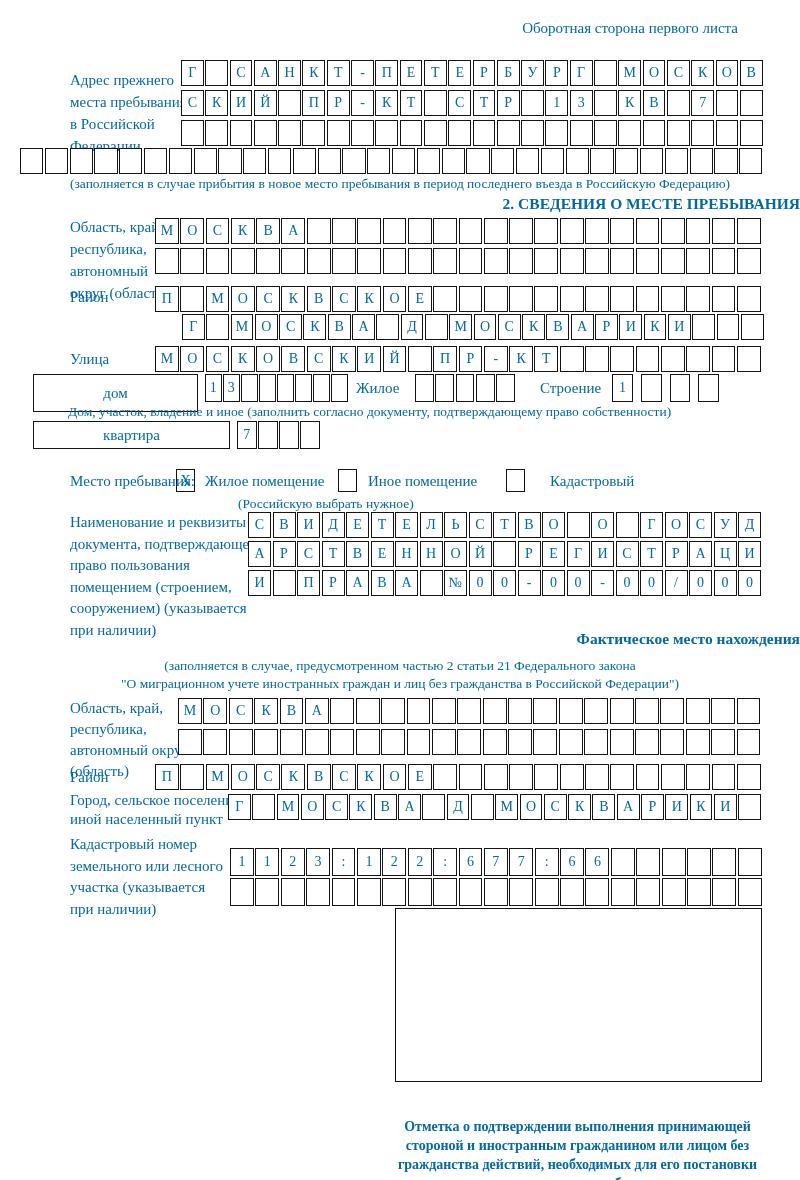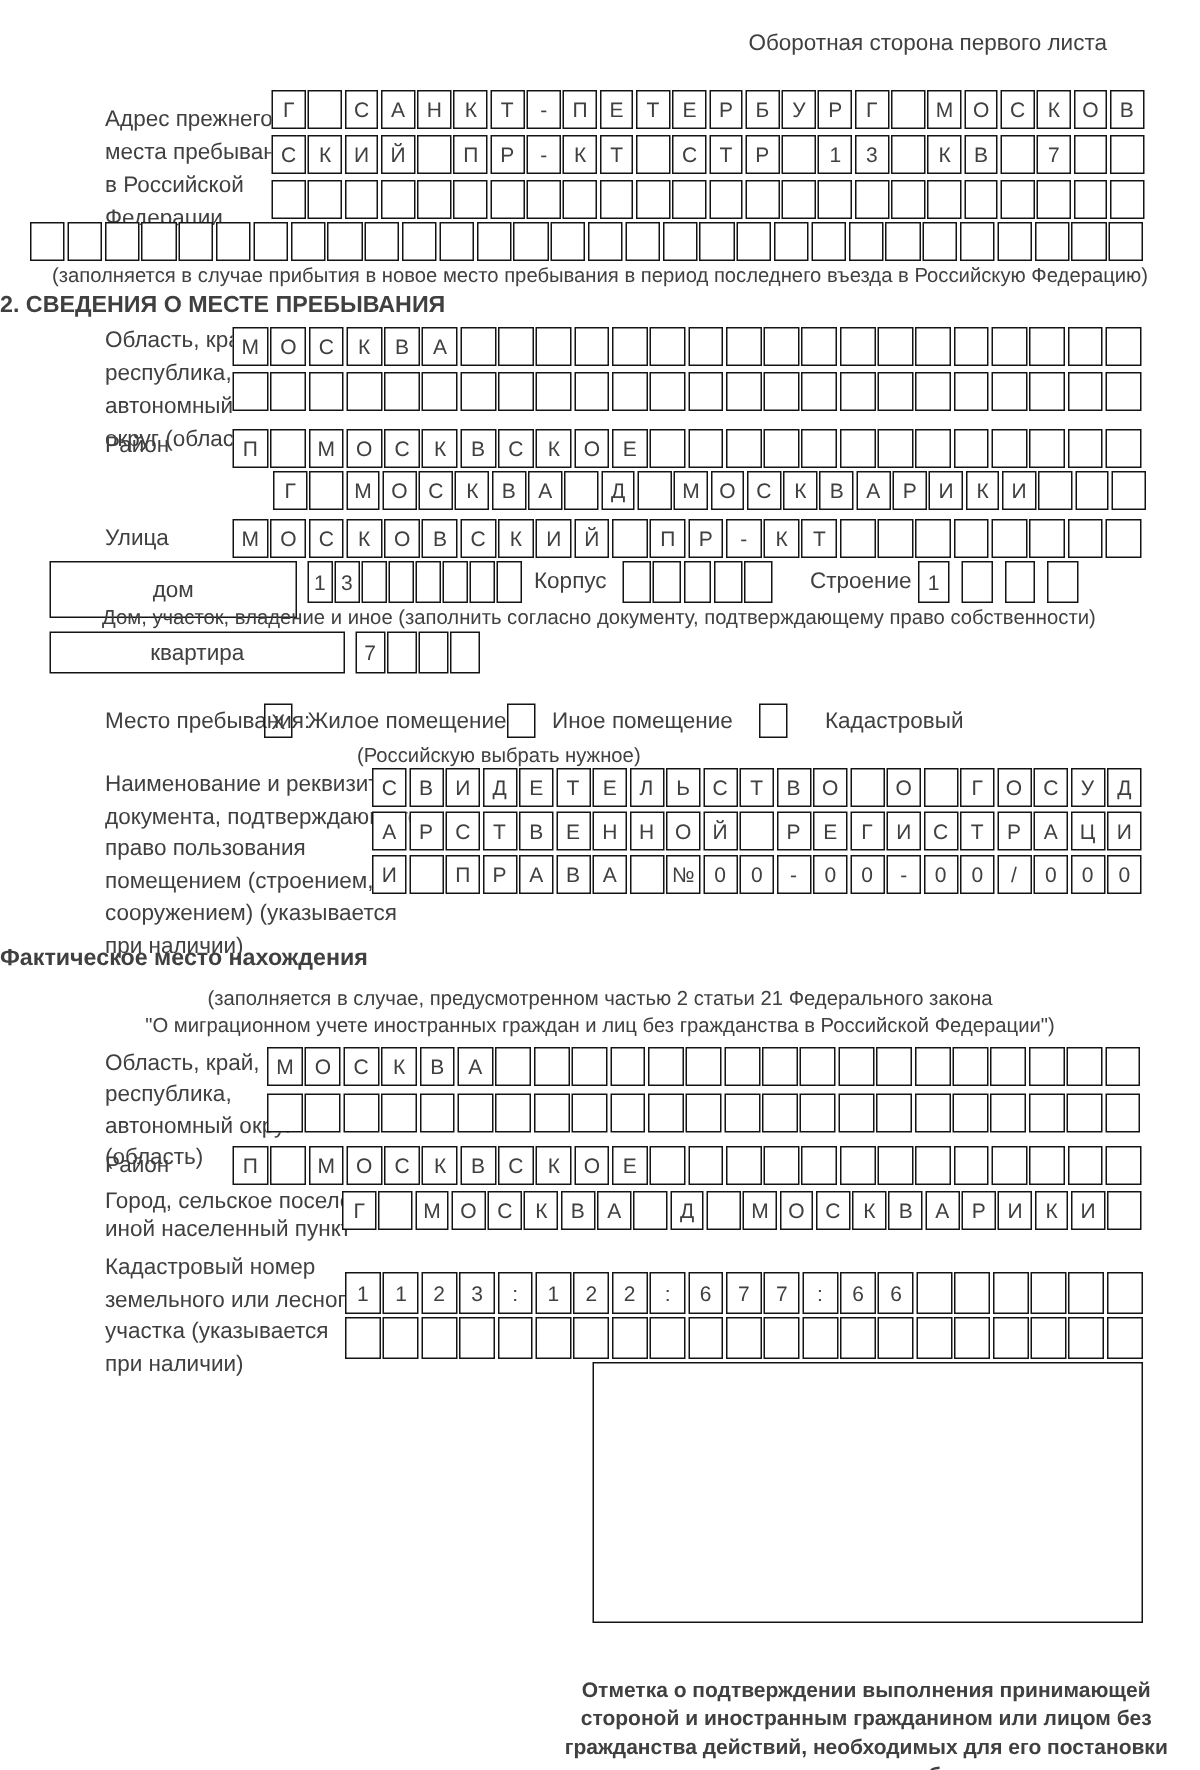--- a/index.html
+++ b/index.html
@@ -1,23 +1,23 @@
 <!DOCTYPE html>
 <html><head>
 <meta charset="utf-8">
 <style>
   html,body{margin:0;padding:0;background:#fff;}
   .page{
-    position:relative;width:800px;height:1180px;background:#fff;color:#404040;
-    font-family:Liberation Sans, sans-serif;overflow:hidden;
+    position:relative;width:800px;height:1180px;background:#fff;color:#0369a1;
+    font-family:Liberation Serif, serif;overflow:hidden;
   }
   .abs{position:absolute;}
   .lbl{font-size:15px;line-height:22px;white-space:pre-line;}
   .note{font-size:13.5px;white-space:pre-line;}
-  .hdr{font-size:15.5px;font-weight:bold;text-align:left;width:800px;left:0;}
+  .hdr{font-size:15.5px;font-weight:bold;text-align:right;width:800px;left:0;}
   .center{text-align:center;width:800px;left:0;}
   .boxrow{position:absolute;display:flex;gap:1.5px;}
   .cell{
     box-sizing:border-box;flex:0 0 var(--bw,22px);height:26px;
     border:1.6px solid #141414;display:flex;align-items:center;justify-content:center;
     font-size:14px;background:#fff;
   }
   .tall .cell{height:28px;}
   .widebox{
     box-sizing:border-box;border:1.6px solid #141414;display:flex;
@@ -300,21 +300,21 @@
   <div class="boxrow tall" style="left:205px;top:374px;--bw:16.5px;">
       <div class="cell">1</div>
       <div class="cell">3</div>
       <div class="cell"></div>
       <div class="cell"></div>
       <div class="cell"></div>
       <div class="cell"></div>
       <div class="cell"></div>
       <div class="cell"></div>
     </div>
-  <div class="abs lbl" style="left:356px;top:377px;">Корпус</div>
+  <div class="abs lbl" style="left:356px;top:377px;">Жилое</div>
   <div class="boxrow tall" style="left:415px;top:374px;--bw:18.8px;">
       <div class="cell"></div>
       <div class="cell"></div>
       <div class="cell"></div>
       <div class="cell"></div>
       <div class="cell"></div>
     </div>
   <div class="abs lbl" style="left:540px;top:377px;">Строение</div>
   <div class="boxrow tall" style="left:612px;top:374px;--bw:20.8px;gap:8px;">
       <div class="cell">1</div>

